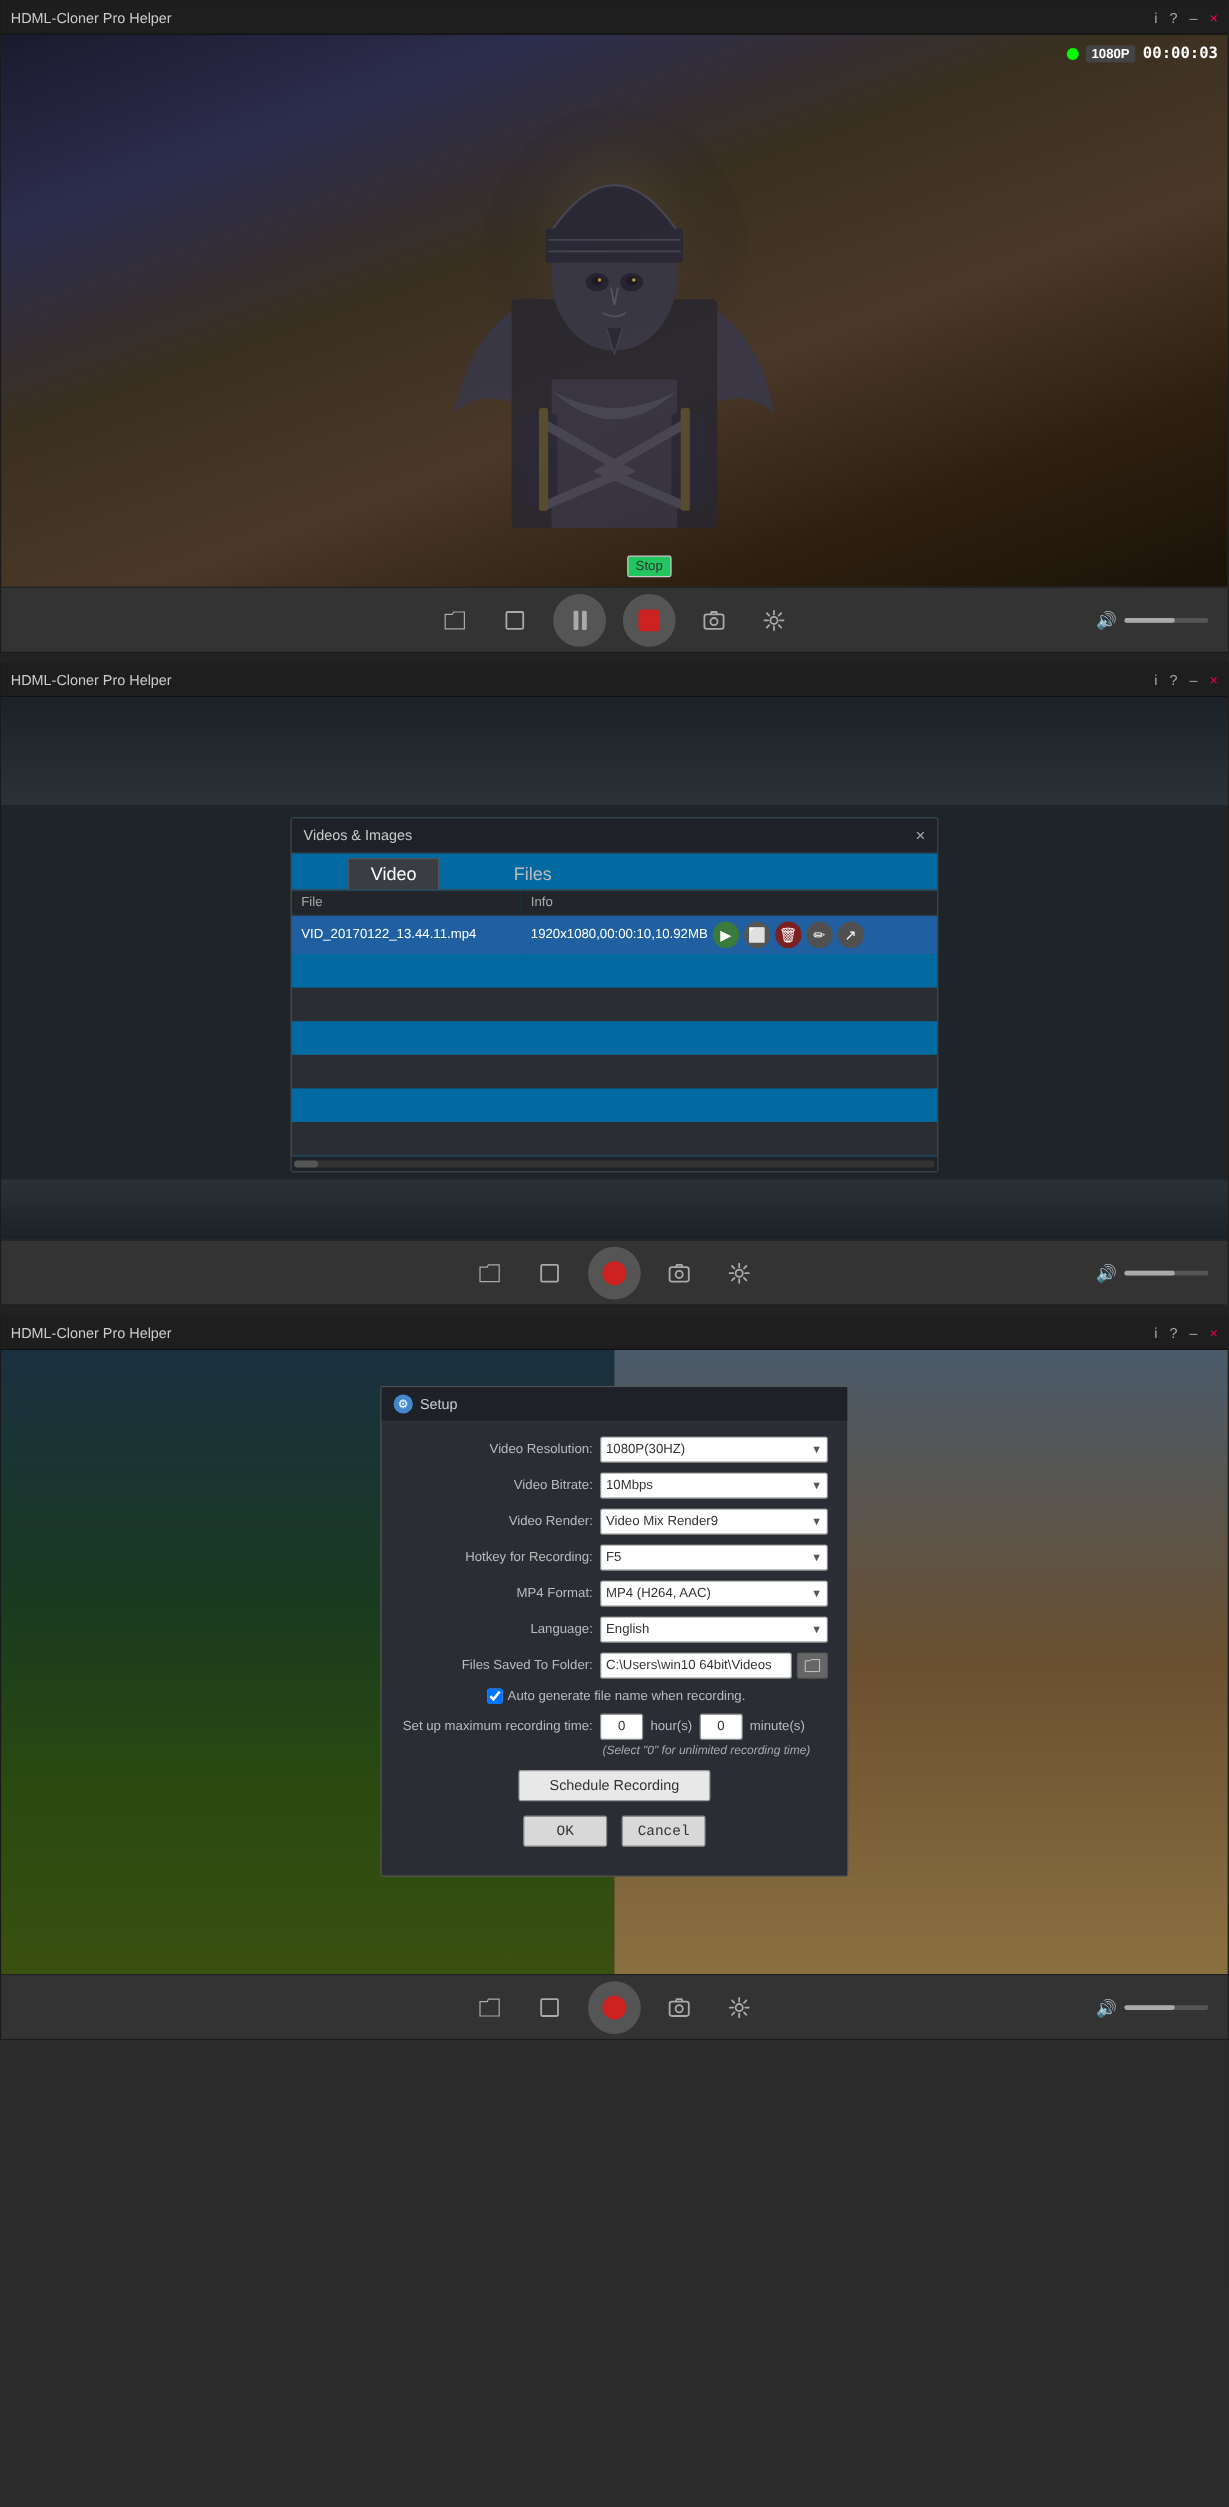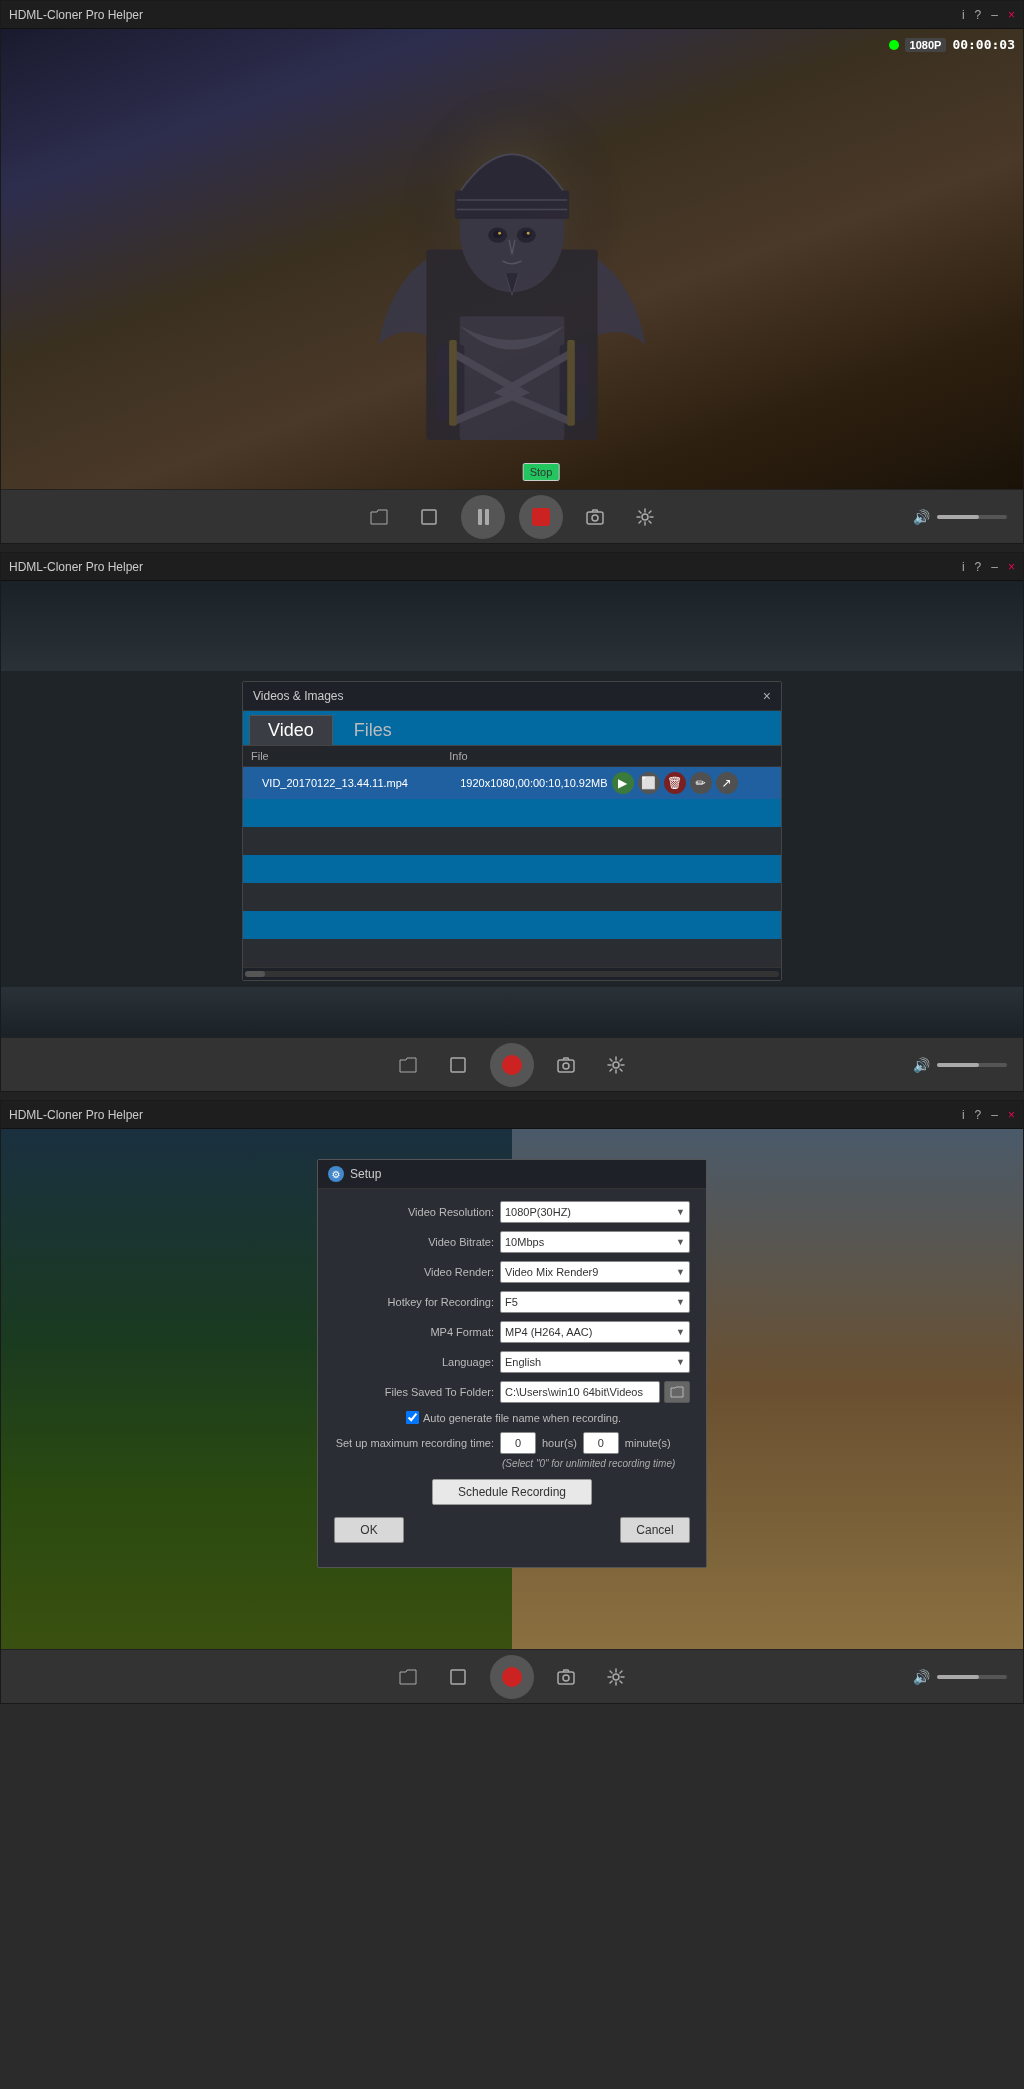--- a/index.html
+++ b/index.html
@@ -215,46 +215,47 @@
     }
     .modal-tabs {
       display: flex;
       border-bottom: 1px solid #444;
       padding: 4px 6px 0 6px;
       gap: 2px;
     }
     .modal-tab {
       padding: 4px 18px;
       cursor: pointer;
-      font-size: 18px;
+      font-size: 15px;
       color: #bbb;
       border: 1px solid transparent;
       border-bottom: none;
       border-radius: 2px 2px 0 0;
+      margin-left: 41px;
     }
     .modal-tab.active {
       background: #3a3d44;
       border-color: #555;
       color: #fff;
     }
     .file-table {
       width: 100%;
       border-collapse: collapse;
     }
     .file-table th {
       background: #22252a;
       text-align: left;
       padding: 4px 8px;
       color: #aaa;
       font-size: 11px;
       border-bottom: 1px solid #333;
       font-weight: normal;
     }
     .file-table td {
-      padding: 5px 19px;
+      padding: 5px 8px;
       font-size: 11px;
       color: #ddd;
     }
     .file-row-selected {
       background: #2060a0;
     }
     .file-row-selected td { color: #fff; }
     .table-wrapper {
       max-height: 280px;
       overflow-y: auto;
@@ -465,23 +466,24 @@
       border-radius: 2px;
       padding: 5px 20px;
       font-size: 12px;
       color: #333;
       cursor: pointer;
       text-align: center;
       width: 160px;
     }
     .setup-footer {
       display: flex;
-      justify-content: space-between;
+      justify-content: center;
       gap: 12px;
       padding-bottom: 14px;
+      font-family: Liberation Mono, monospace;
     }
     .ok-btn {
       width: 70px;
       height: 26px;
       background: #d8d8d8;
       border: 1px solid #888;
       border-radius: 2px;
       color: #333;
       font-size: 12px;
       cursor: pointer;

